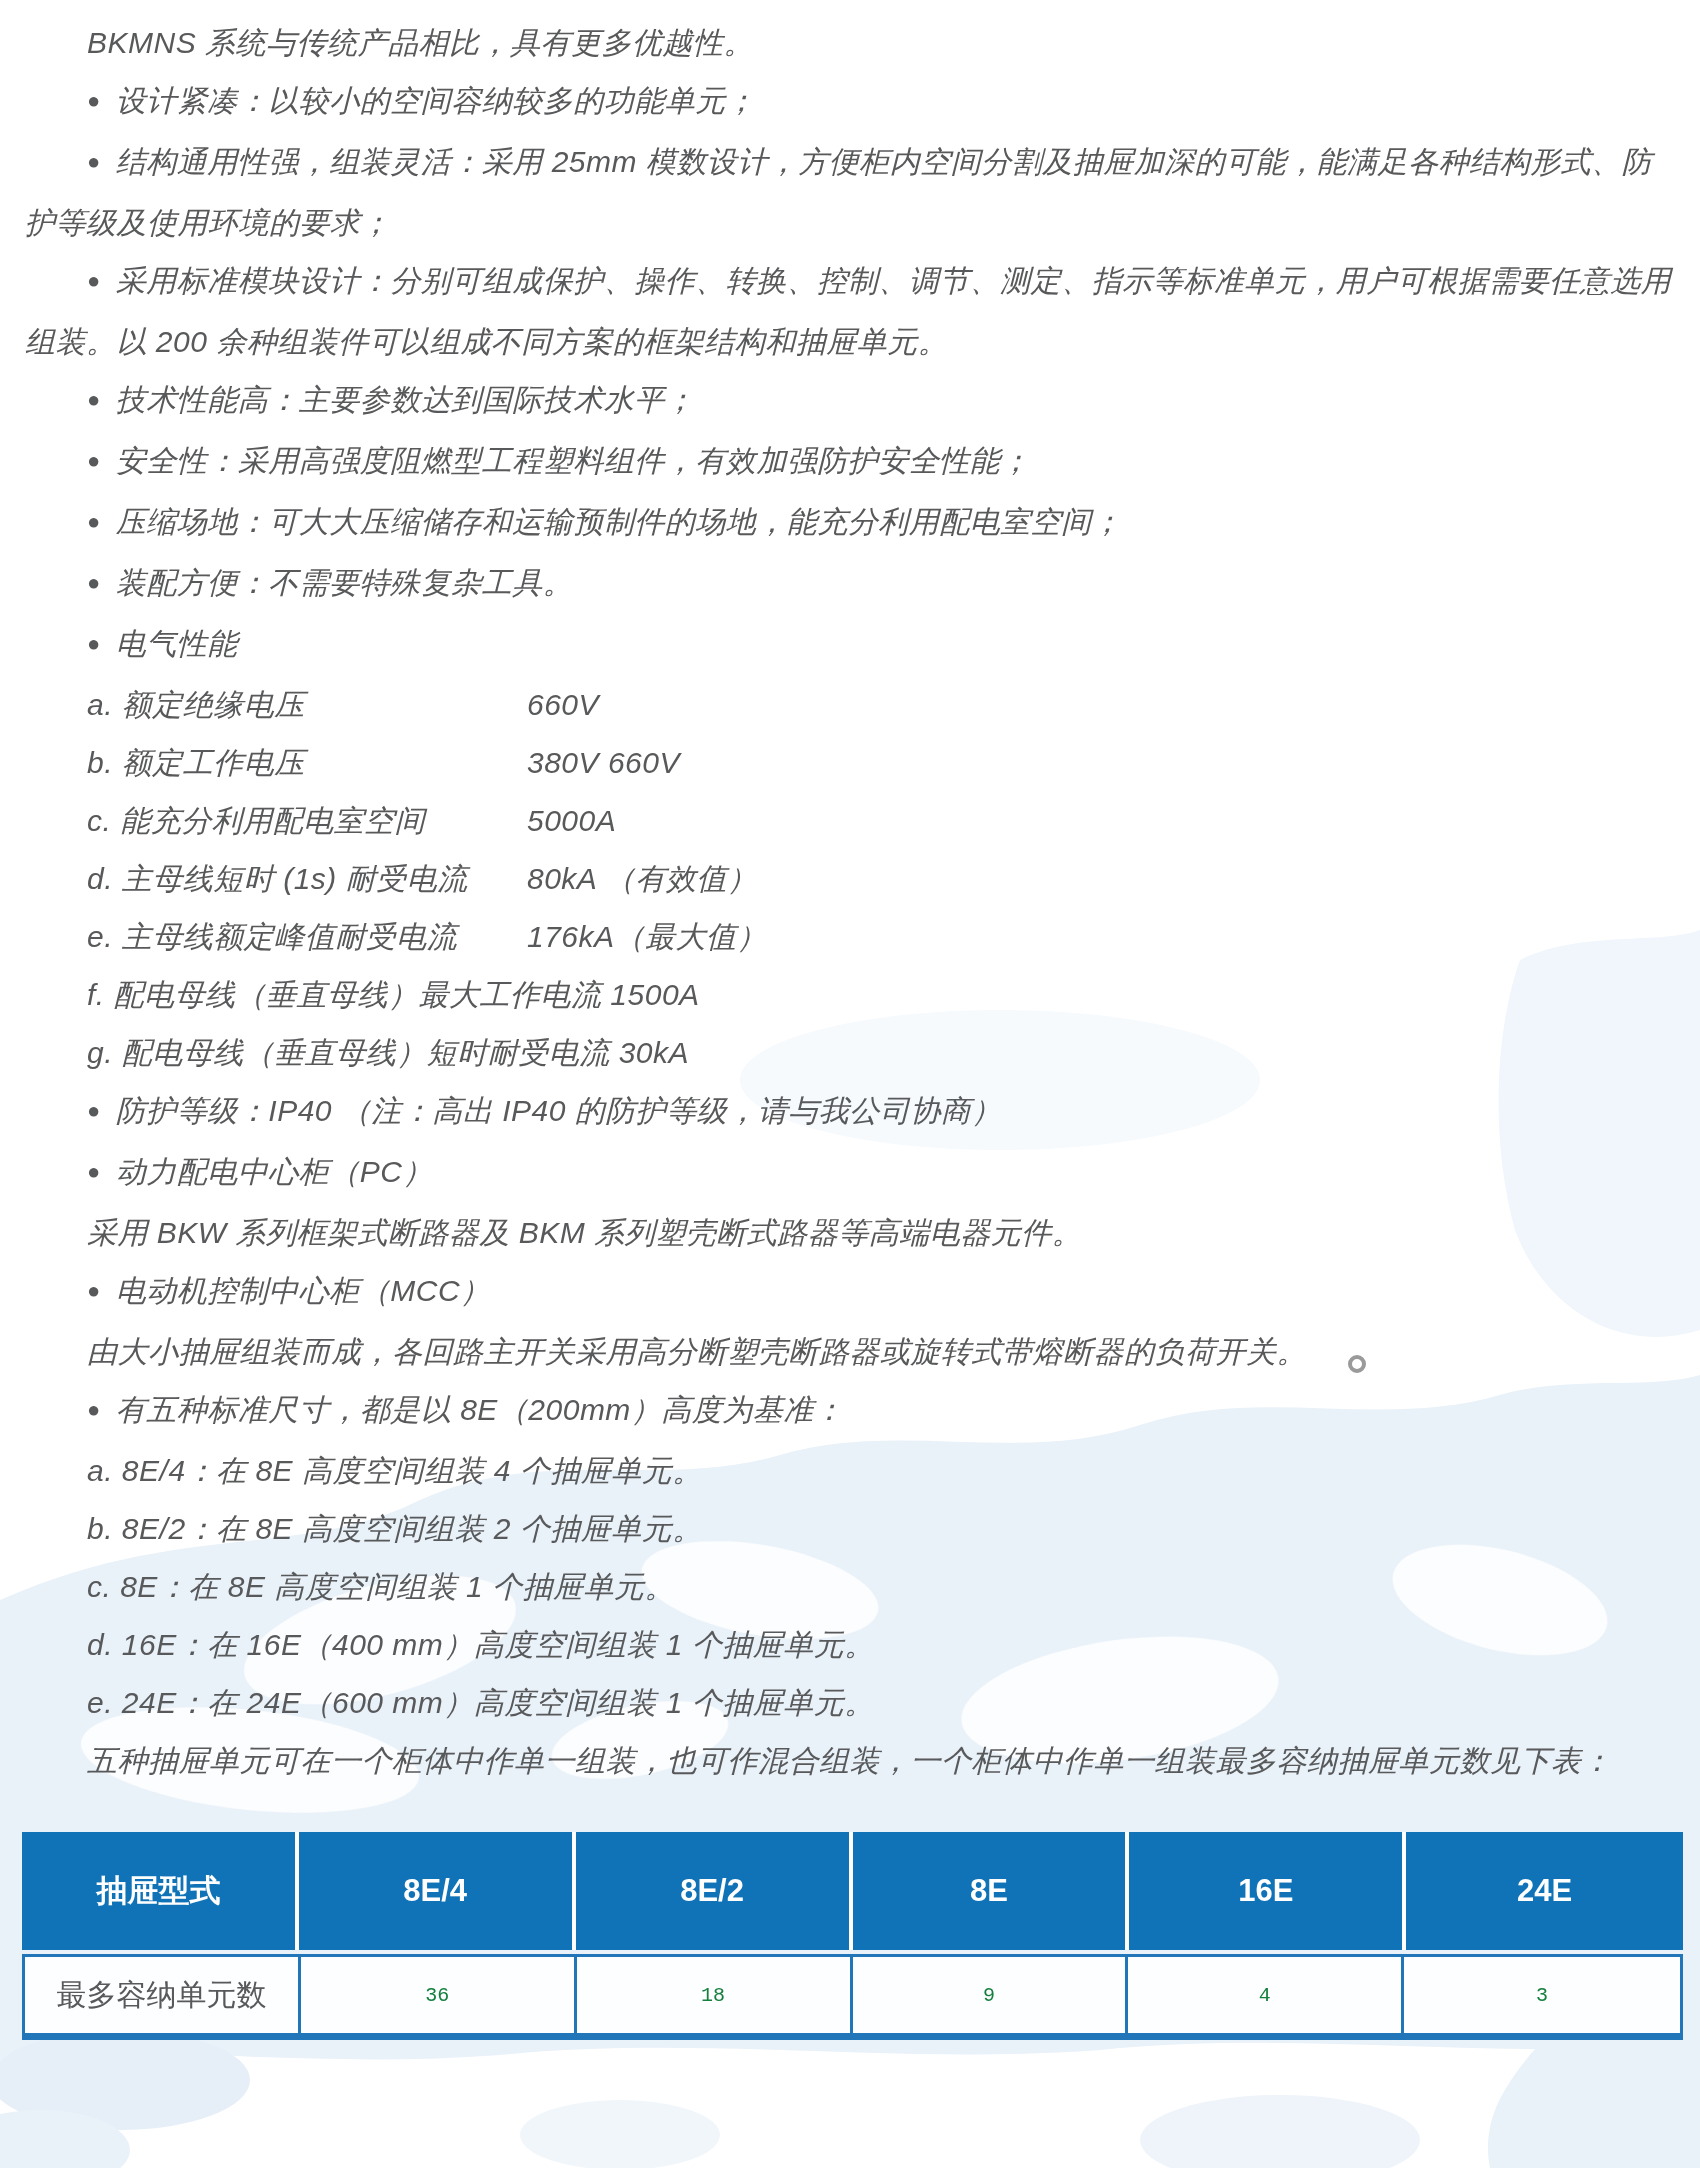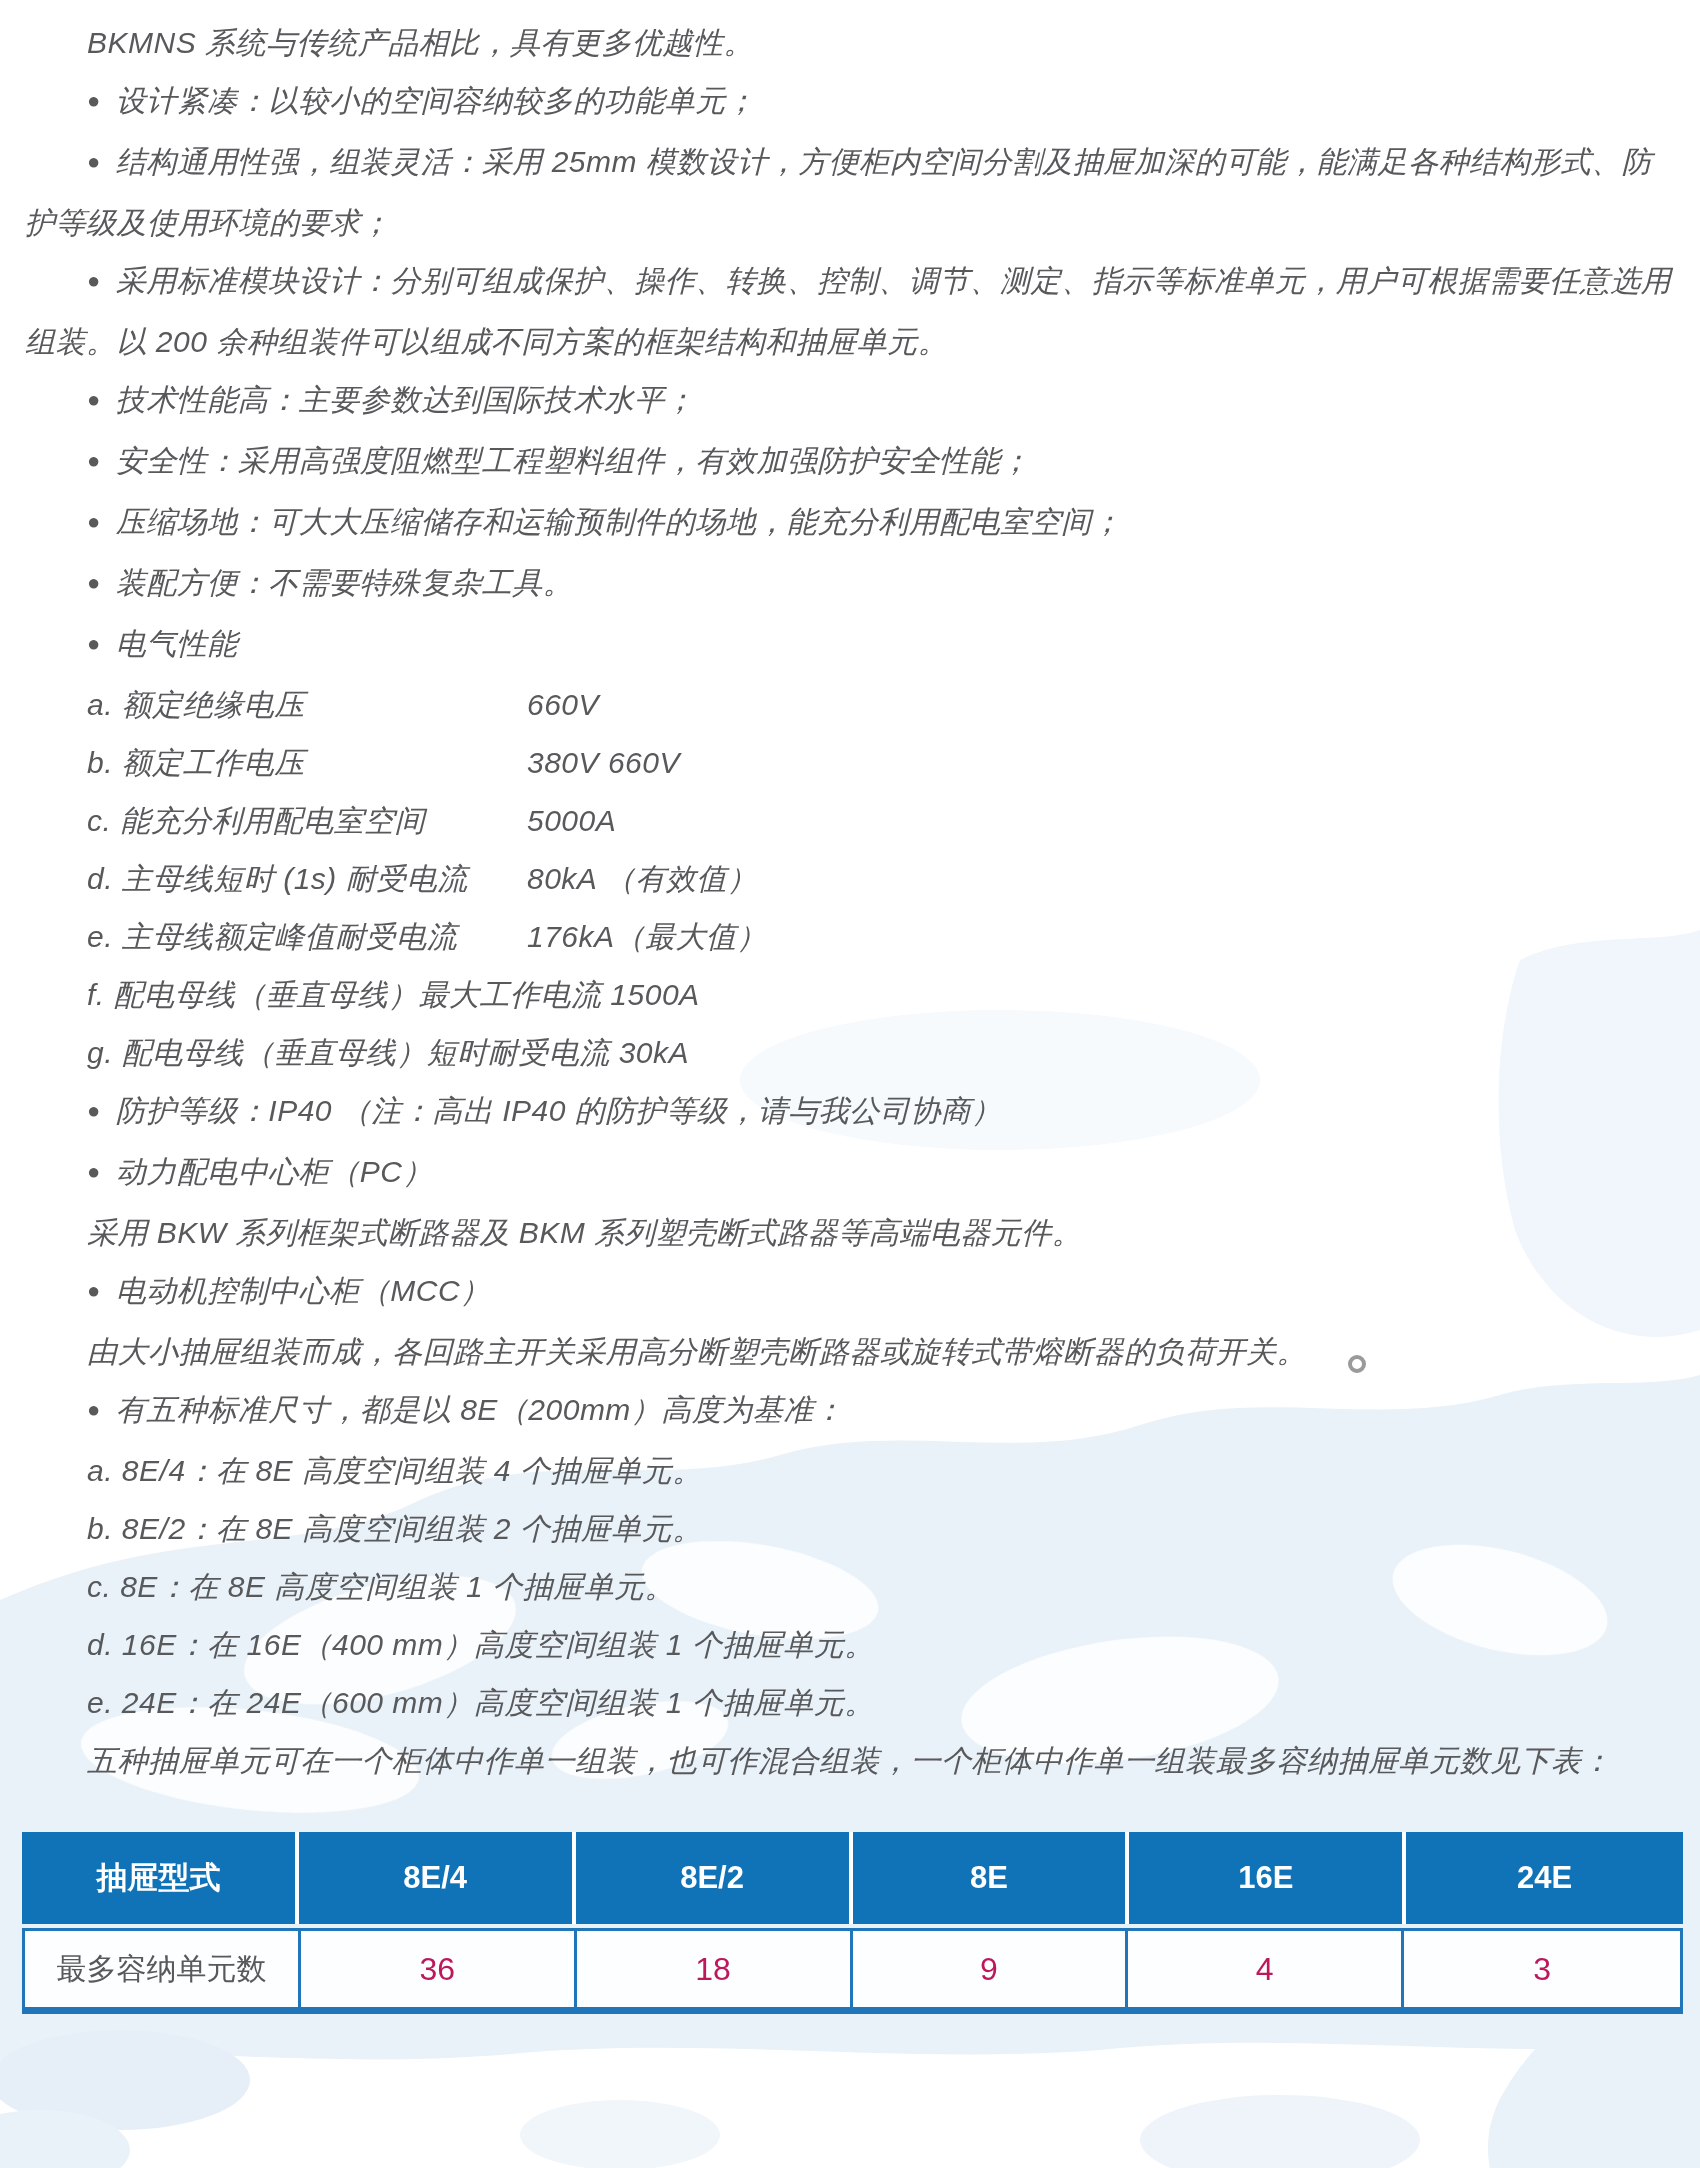--- a/index.html
+++ b/index.html
@@ -20,41 +20,41 @@
   .dot{
     display:inline-block;text-indent:0;
     font-size:22px;margin-right:15px;
     transform:translateY(-3px);
   }
   .spec-label{display:inline-block;text-indent:0;min-width:440px;}
   .spec-value{text-indent:0;}
   .capacity-table{position:absolute;left:22px;top:1832px;width:1661px;z-index:1;}
   .t-head{display:grid;grid-template-columns:repeat(6,1fr);background:#1173b7;}
   .t-head .cell{
-    height:92px;display:flex;align-items:center;justify-content:center;
+    height:118px;display:flex;align-items:center;justify-content:center;
     color:#ffffff;font-weight:bold;font-size:31px;
     border-right:4px solid #ffffff;
   }
   .t-head .cell:last-child{border-right:none;}
   .t-body{
     display:grid;grid-template-columns:repeat(6,1fr);
     margin-top:4px;
     border:3px solid #2076b8;
     border-bottom:7px solid #2076b8;
   }
   .t-body .cell{
     height:76px;display:flex;align-items:center;justify-content:center;
     font-size:30px;color:#58595b;
     border-right:3px solid #2076b8;
     background:rgba(255,255,255,0.88);
   }
   .t-body .cell:last-child{border-right:none;}
   .t-body .num{
-    font-family:Liberation Sans, sans-serif;
-    color:#be185d;font-size:32px;
+    font-family:Liberation Mono, monospace;
+    color:#15803d;font-size:20px;
   }
 </style>
 </head>
 <body>
 
 <div class="bg">
   <svg width="1700" height="2168" viewBox="0 0 1700 2168" xmlns="http://www.w3.org/2000/svg">
     <ellipse cx="1000" cy="1080" rx="260" ry="70" fill="#f6fafd"></ellipse>
     <path d="M1520,960 C1580,930 1660,945 1700,930 L1700,1330 C1620,1355 1545,1310 1515,1230 C1490,1140 1495,1030 1520,960 Z" fill="#f0f6fb"></path>
     <path d="M0,1600 C180,1520 300,1560 420,1500 C540,1445 660,1490 780,1455 C900,1420 1020,1465 1140,1425 C1260,1385 1380,1430 1500,1395 C1570,1375 1650,1390 1700,1375 L1700,2045 C1500,2060 1300,2030 1100,2050 C900,2065 700,2035 500,2055 C300,2070 120,2040 0,2060 Z" fill="#e9f1f9"></path>

